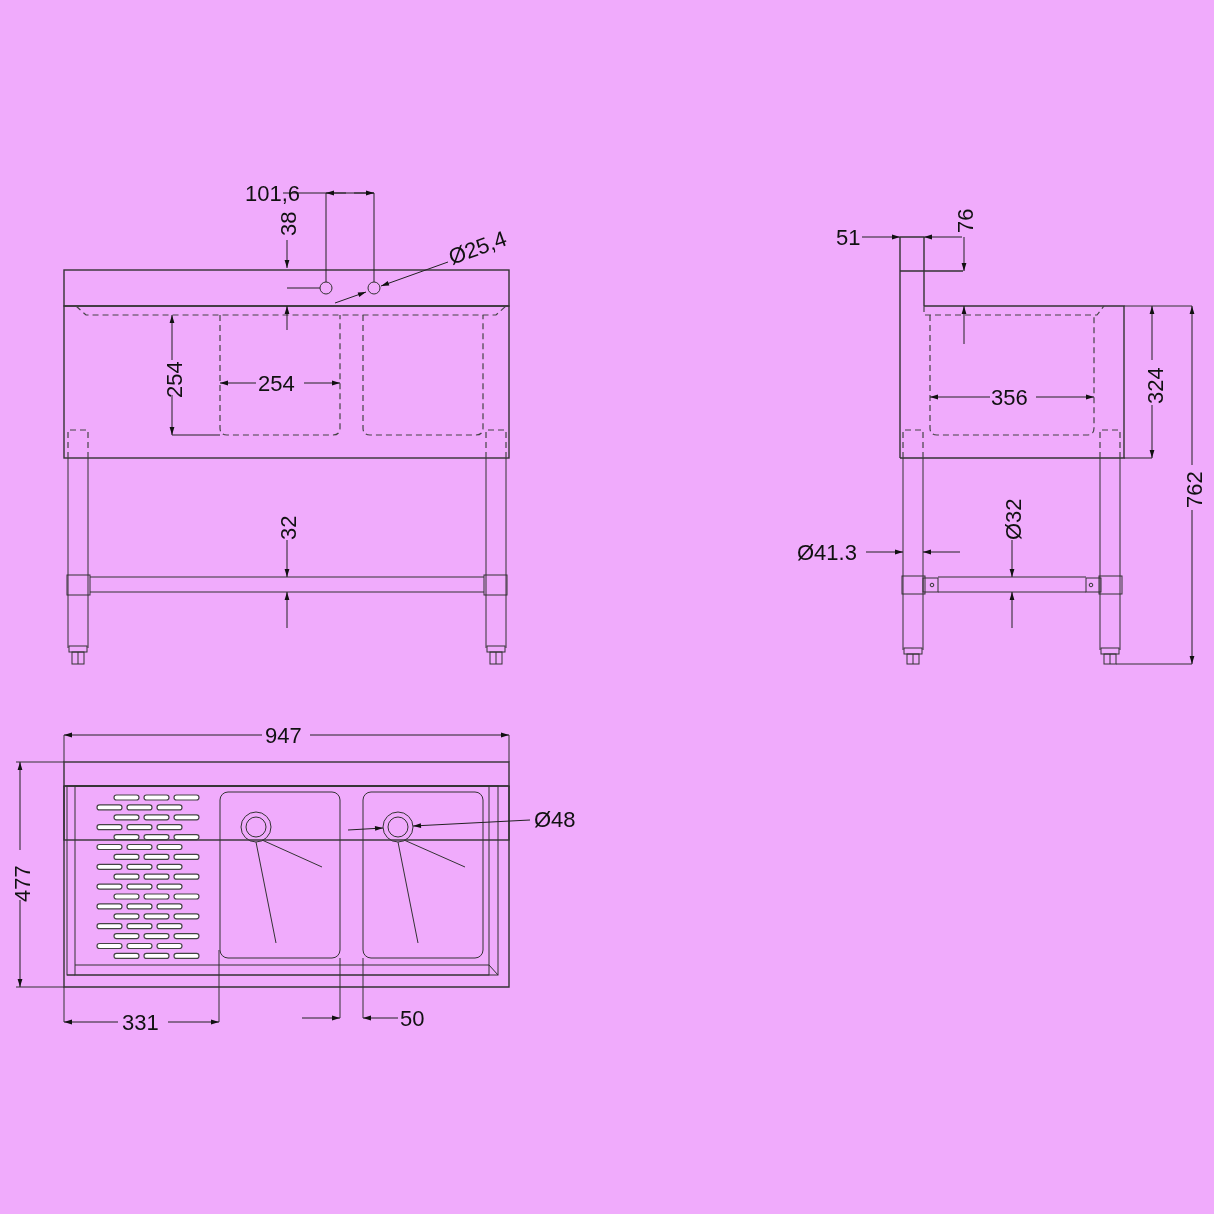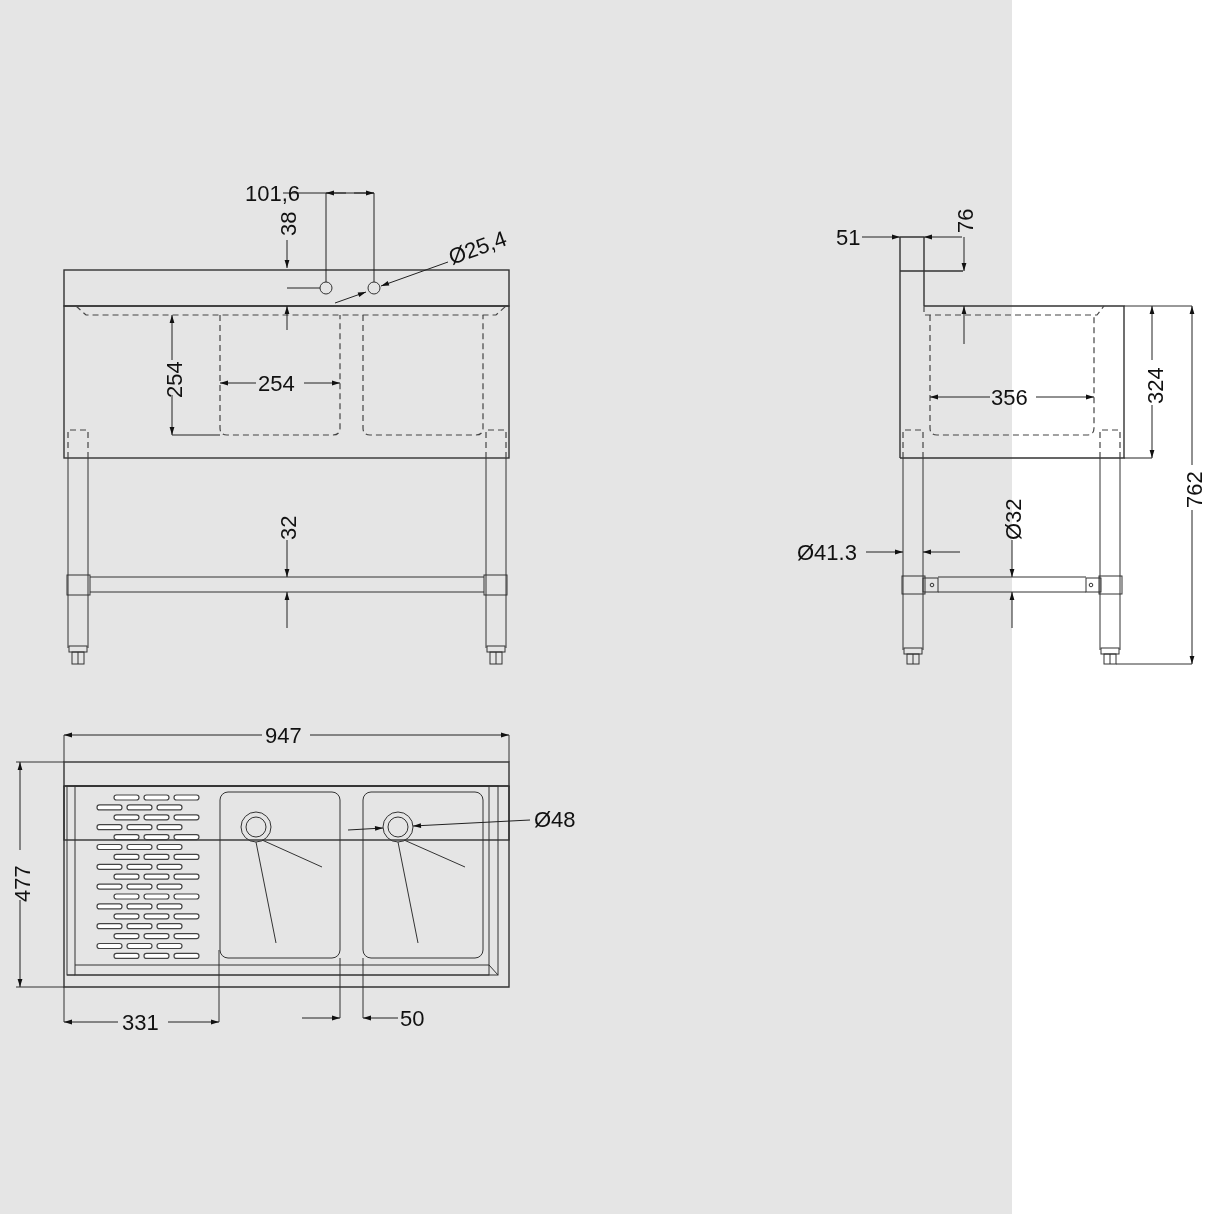--- a/index.html
+++ b/index.html
@@ -1,16 +1,16 @@
 <!DOCTYPE html>
 <html><head>
 <meta charset="utf-8">
 <style>
   html,body{margin:0;padding:0;background:#fff;}
-  #canvas{position:relative;width:1012px;height:1214px;background:#e5e5e5;}
+  #canvas{position:relative;width:1214px;height:1214px;background:#f0abfc;}
   svg{position:absolute;left:0;top:0;}
   .ln{stroke:#333;stroke-width:1.4;fill:none;}
   .th{stroke:#333;stroke-width:1;fill:none;}
   .ds{stroke:#444;stroke-width:1.2;fill:none;stroke-dasharray:6 4;}
   .dim{stroke:#222;stroke-width:1;fill:none;}
   .txt{font-family:"Liberation Sans",sans-serif;font-size:22px;fill:#111;}
   .slot{fill:#fff;stroke:#444;stroke-width:1.2;}
 </style>
 </head>
 <body>

